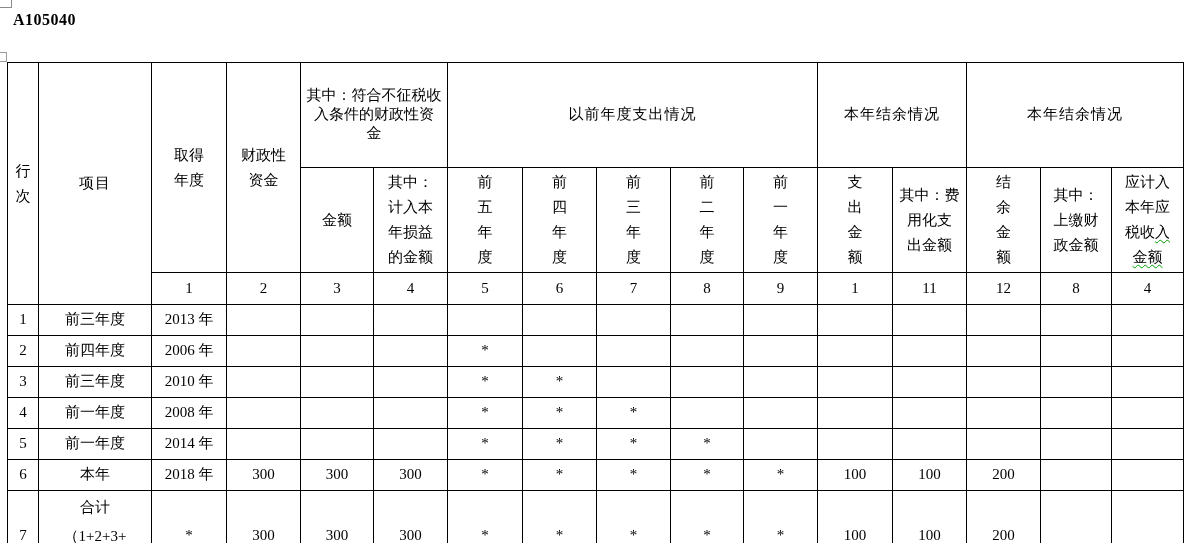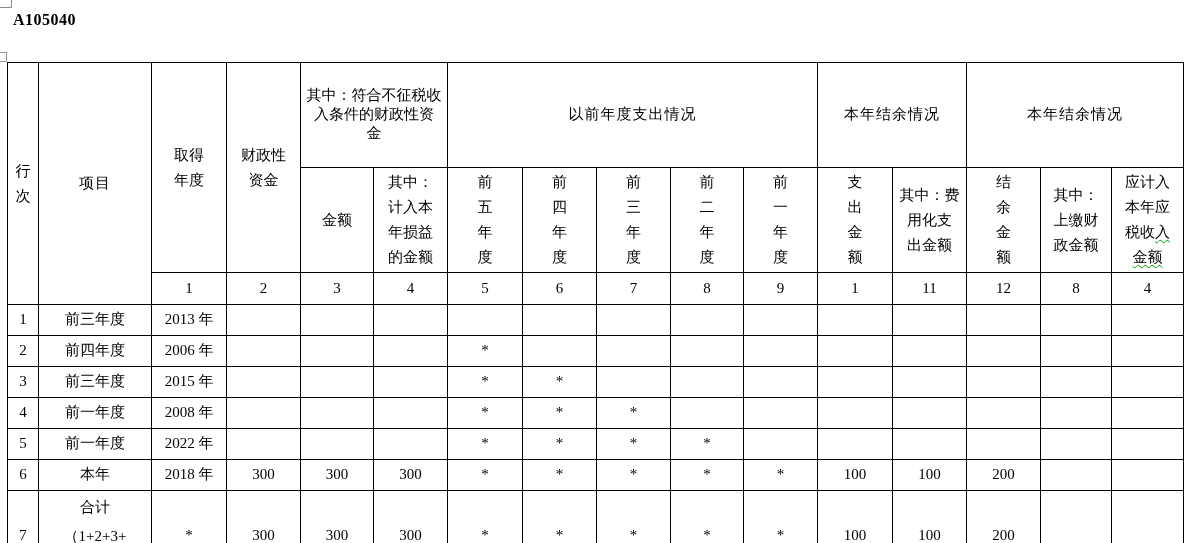--- a/index.html
+++ b/index.html
@@ -208,21 +208,21 @@
       <td></td>
       <td></td>
       <td></td>
       <td></td>
       <td></td>
     </tr>
 
     <tr style="height:31px">
       <td>3</td>
       <td>前三年度</td>
-      <td>2015 年</td>
+      <td>2010 年</td>
       <td></td>
       <td></td>
       <td></td>
       <td>*</td>
       <td>*</td>
       <td></td>
       <td></td>
       <td></td>
       <td></td>
       <td></td>
@@ -246,21 +246,21 @@
       <td></td>
       <td></td>
       <td></td>
       <td></td>
       <td></td>
     </tr>
 
     <tr style="height:31px">
       <td>5</td>
       <td>前一年度</td>
-      <td>2022 年</td>
+      <td>2014 年</td>
       <td></td>
       <td></td>
       <td></td>
       <td>*</td>
       <td>*</td>
       <td>*</td>
       <td>*</td>
       <td></td>
       <td></td>
       <td></td>

